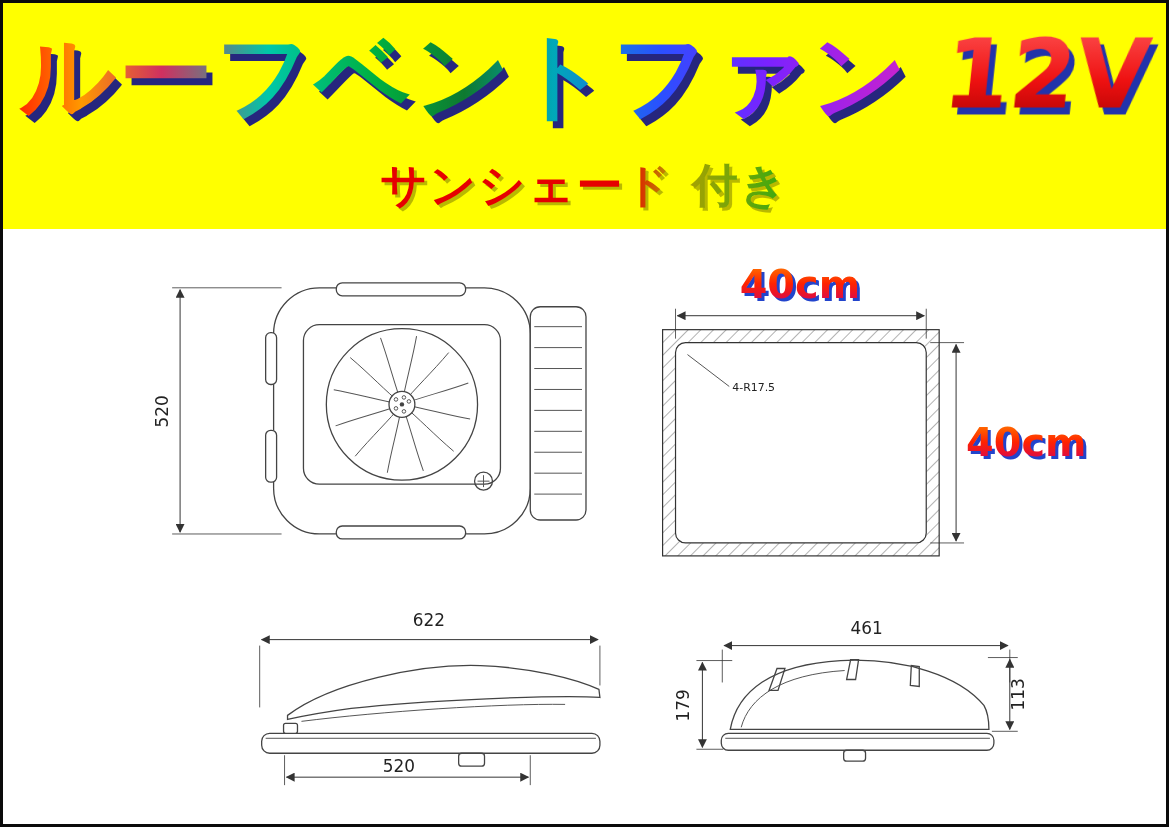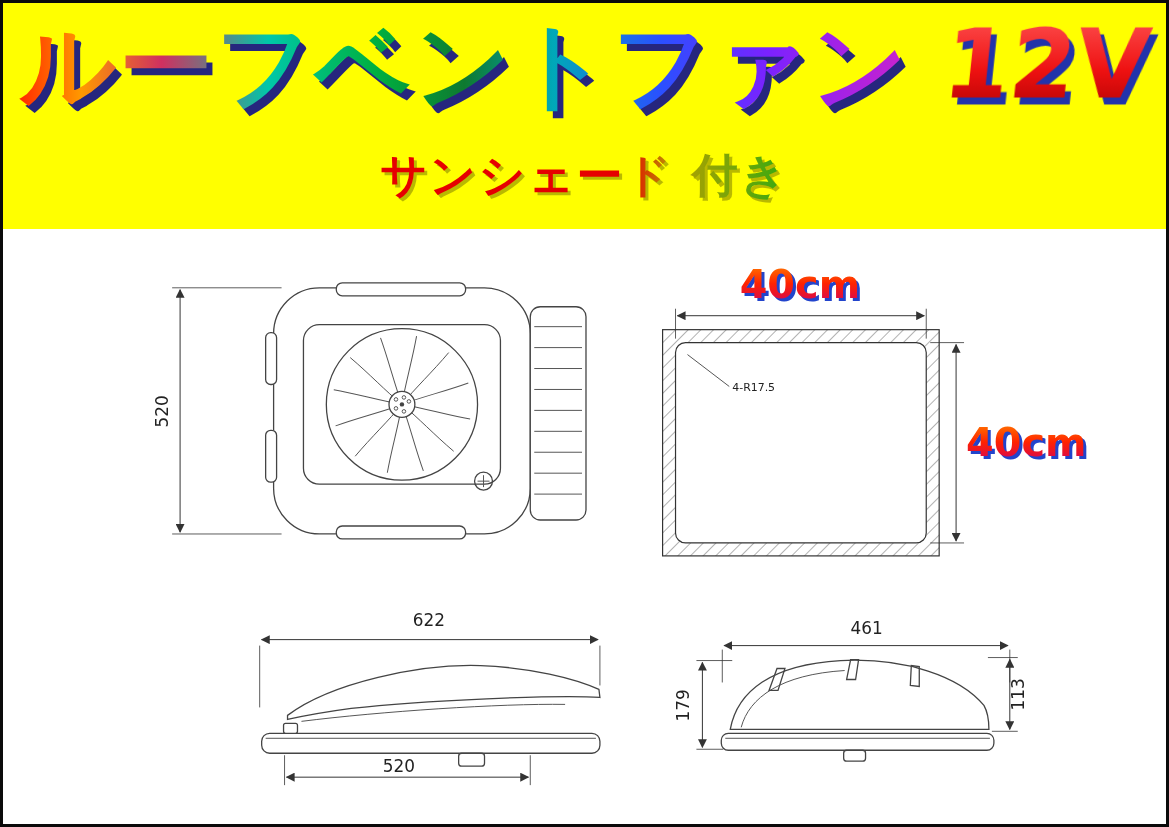--- a/index.html
+++ b/index.html
@@ -17,20 +17,21 @@
     height:226px;
     background:#ffff00;
     position:relative;
     overflow:hidden;
   }
   .title-line{
     display:flex;
     justify-content:center;
     align-items:baseline;
     gap:34px;
+    padding-top:10px;
     white-space:nowrap;
   }
   .title-main{
     font-size:95px;
     font-weight:900;
     letter-spacing:2px;
     background:linear-gradient(90deg,
       #ff2a00 0%, #ff9900 7%, #d03060 16%, #00c8a8 28%, #00b040 40%,
       #0e7a30 50%, #00a8b8 60%, #2a50ff 72%, #7a22ff 84%, #cc22cc 100%);
     -webkit-background-clip:text;background-clip:text;color:transparent;

